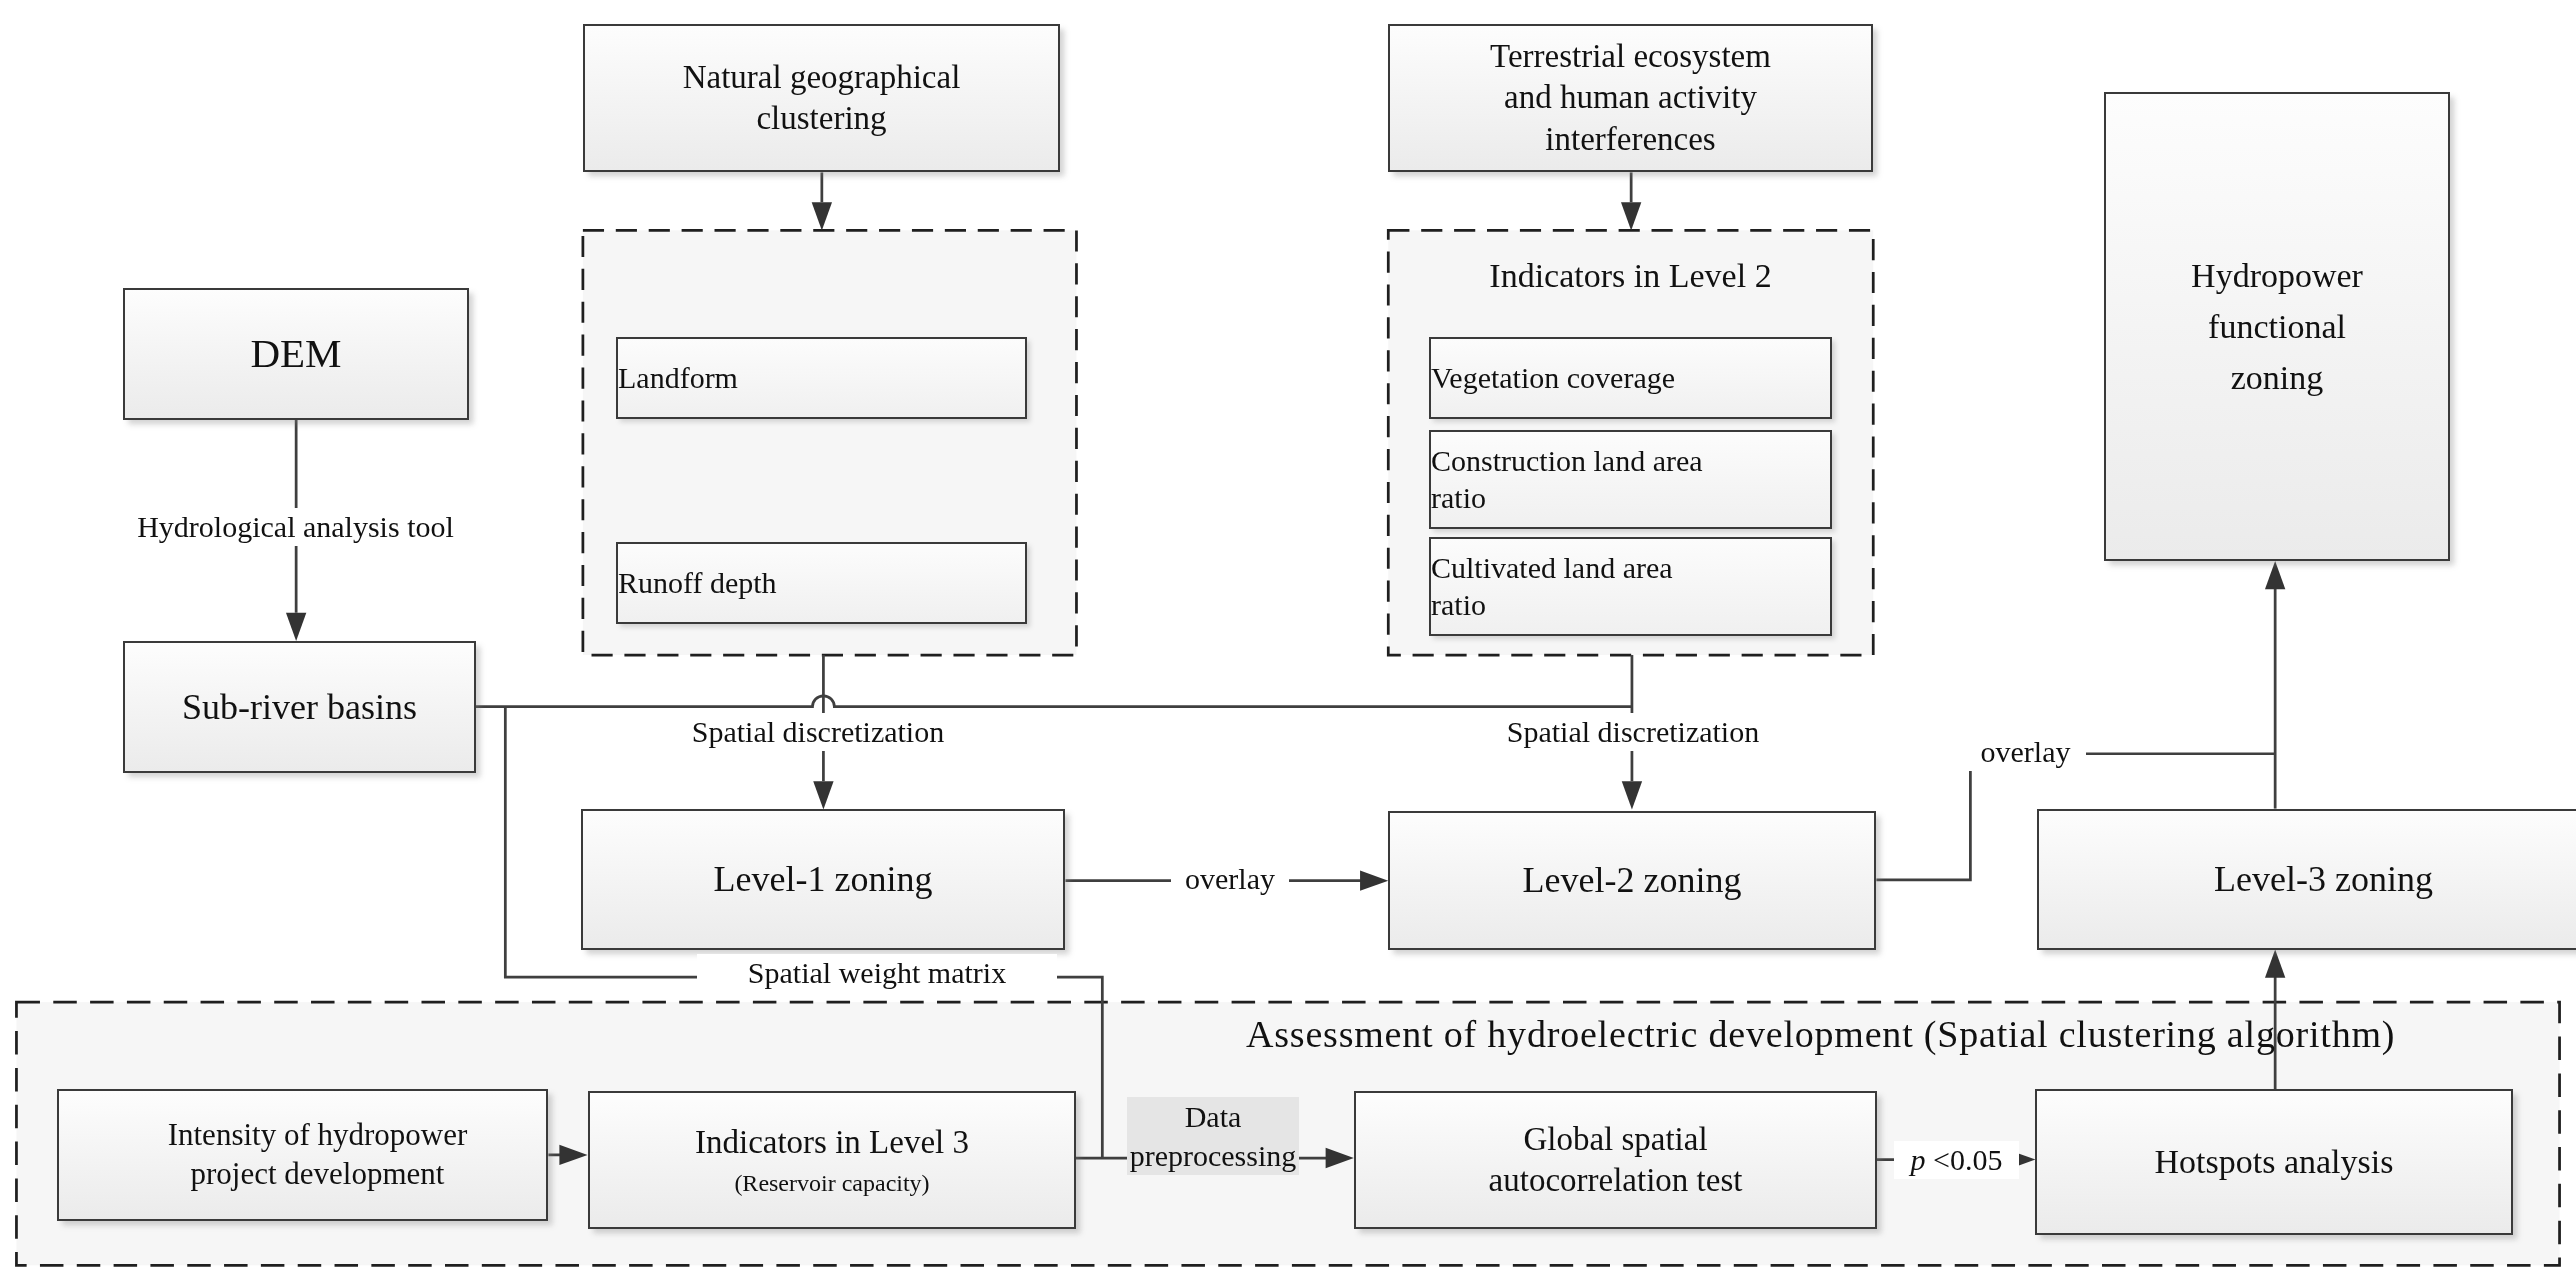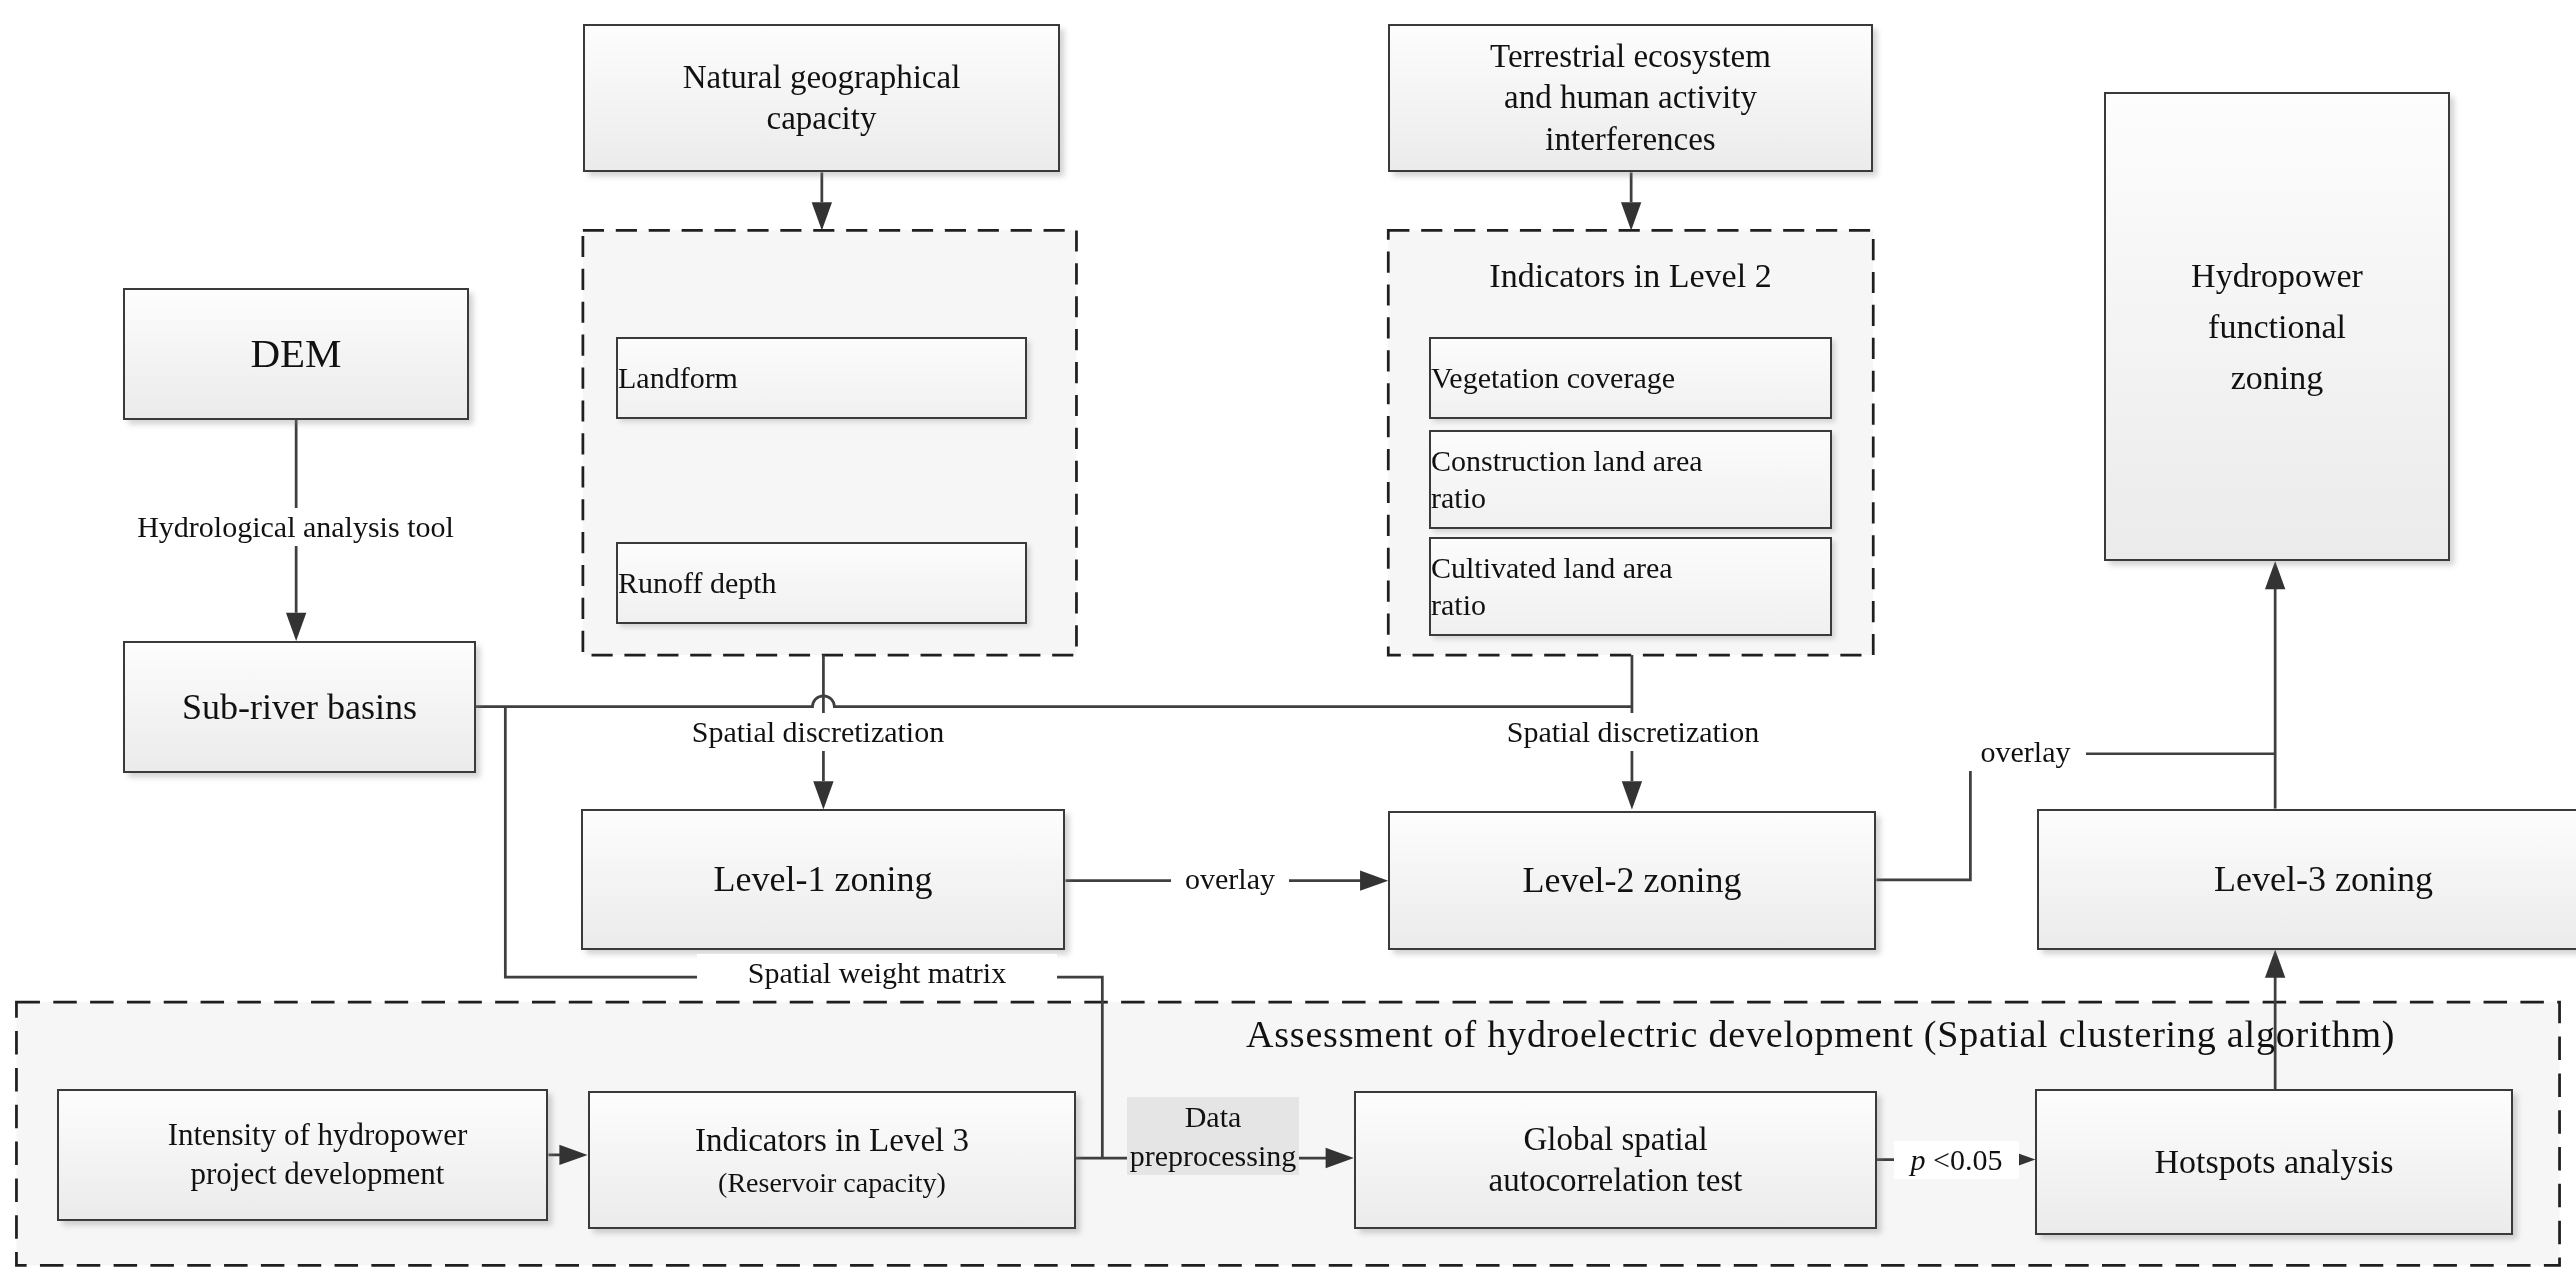--- a/index.html
+++ b/index.html
@@ -32,21 +32,21 @@
   .lbl2{
     position:absolute;background:#e5e5e5;text-align:center;
     font-size:30px;line-height:1.3;
   }
   .sechead{position:absolute;font-size:38px;letter-spacing:0.8px;white-space:nowrap;}
   .f42{font-size:33px;}
   .f44{font-size:34px;}
   .f46{font-size:36px;}
   .f52{font-size:41px;}
   .f40{font-size:31px;}
-  .sub{font-size:28px;margin-top:4.7px;}
+  .sub{font-size:24px;margin-top:4.7px;}
   .it{font-style:italic;}
 </style>
 </head>
 <body>
 
 <div id="stage">
 
   <svg id="wires" viewBox="0 0 3288 1640">
 
     <rect x="744" y="294" width="630" height="542" fill="#f6f6f6" stroke="#1f1f1f" stroke-width="3.5" stroke-dasharray="27 15"></rect>
@@ -82,21 +82,21 @@
       <polygon points="2904,716 2891,752 2917,752"></polygon>
       <polygon points="2904,1212 2891,1248 2917,1248"></polygon>
       <polygon points="750,1474 714,1461 714,1487"></polygon>
     </g>
   </svg>
 
   <div class="sechead" style="left:1246px;top:1012px;">Assessment of hydroelectric development (Spatial clustering algorithm)</div>
 
   <div class="box f42" style="left:583px;top:24px;width:477px;height:148px;">
     <div>Natural geographical</div>
-    <div>capacity</div>
+    <div>clustering</div>
   </div>
 
   <div class="box f42" style="left:1388px;top:24px;width:485px;height:148px;">
     <div>Terrestrial ecosystem</div>
     <div>and human activity</div>
     <div>interferences</div>
   </div>
 
   <div class="box f52" style="left:123px;top:288px;width:346px;height:132px;">
     <div>DEM</div>

